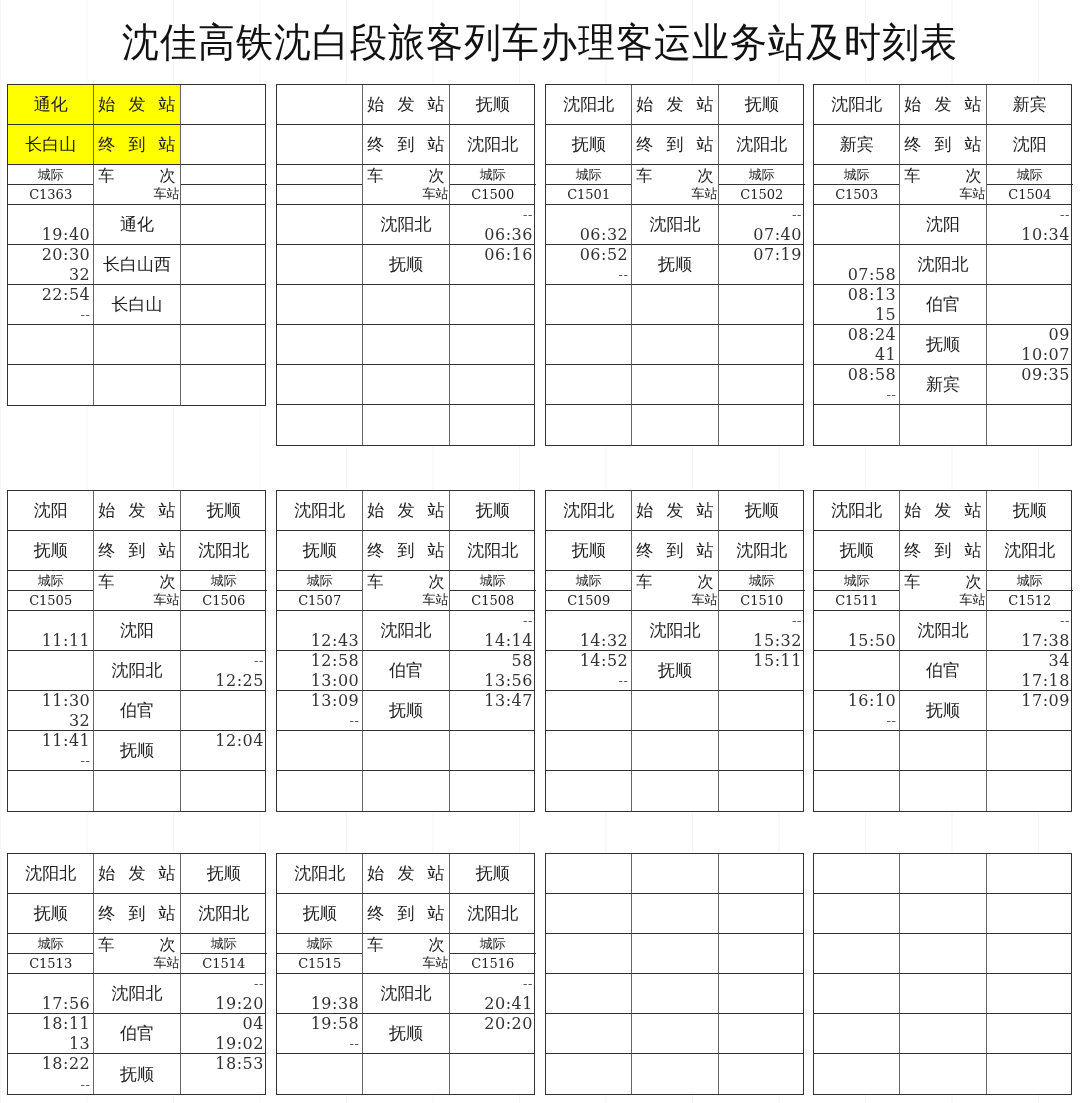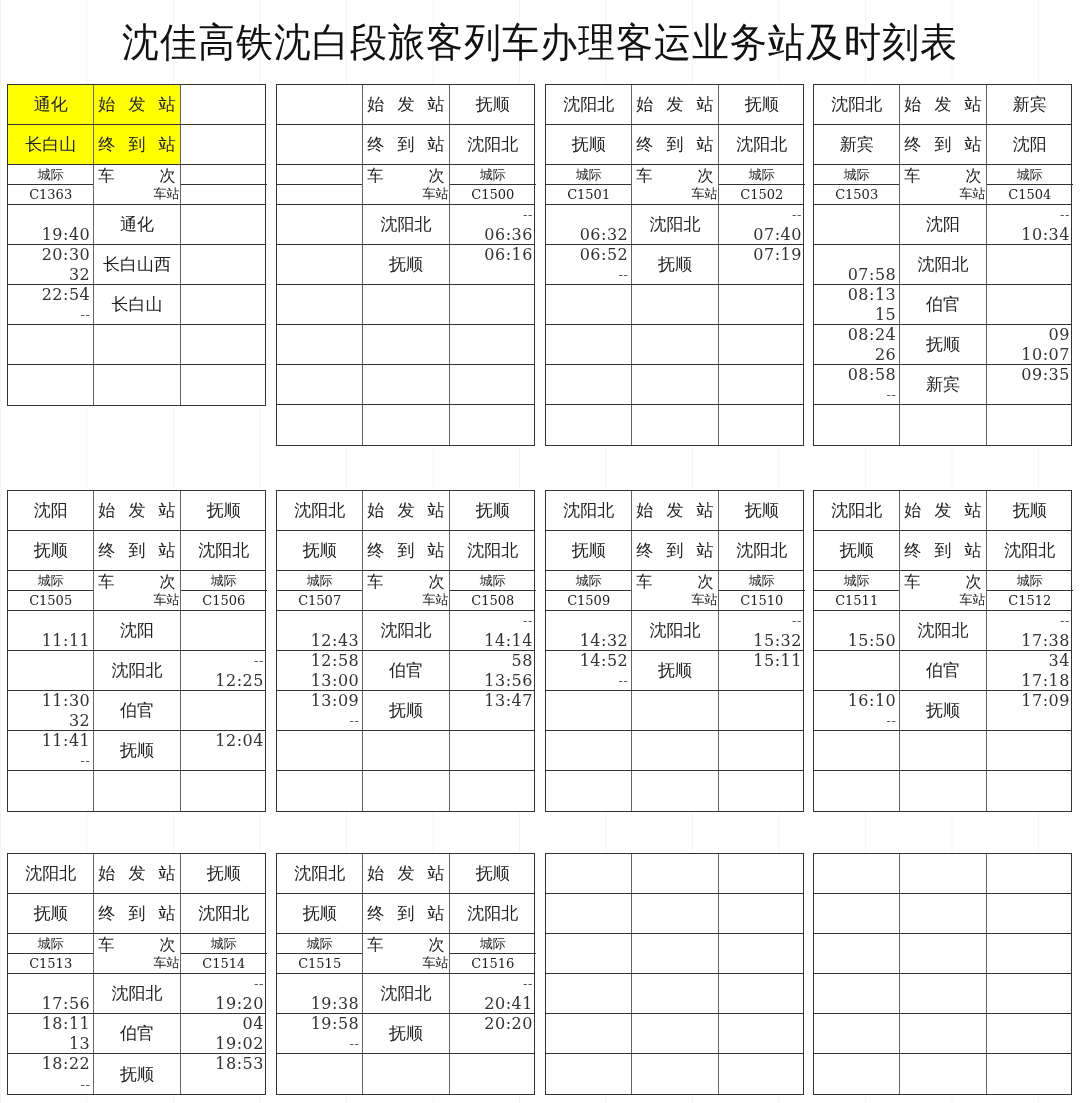--- a/index.html
+++ b/index.html
@@ -326,21 +326,21 @@
         <div class="bcell">
           <span class="time t1">08:13</span>
           <span class="time t2">15</span>
         </div>
         <div class="bcell center station">伯官</div>
         <div class="bcell"></div>
       </div>
       <div class="brow">
         <div class="bcell">
           <span class="time t1">08:24</span>
-          <span class="time t2">26</span>
+          <span class="time t2">41</span>
         </div>
         <div class="bcell center station">抚顺</div>
         <div class="bcell">
           <span class="time t1">09</span>
           <span class="time t2">10:07</span>
         </div>
       </div>
       <div class="brow">
         <div class="bcell">
           <span class="time t1">08:58</span>

